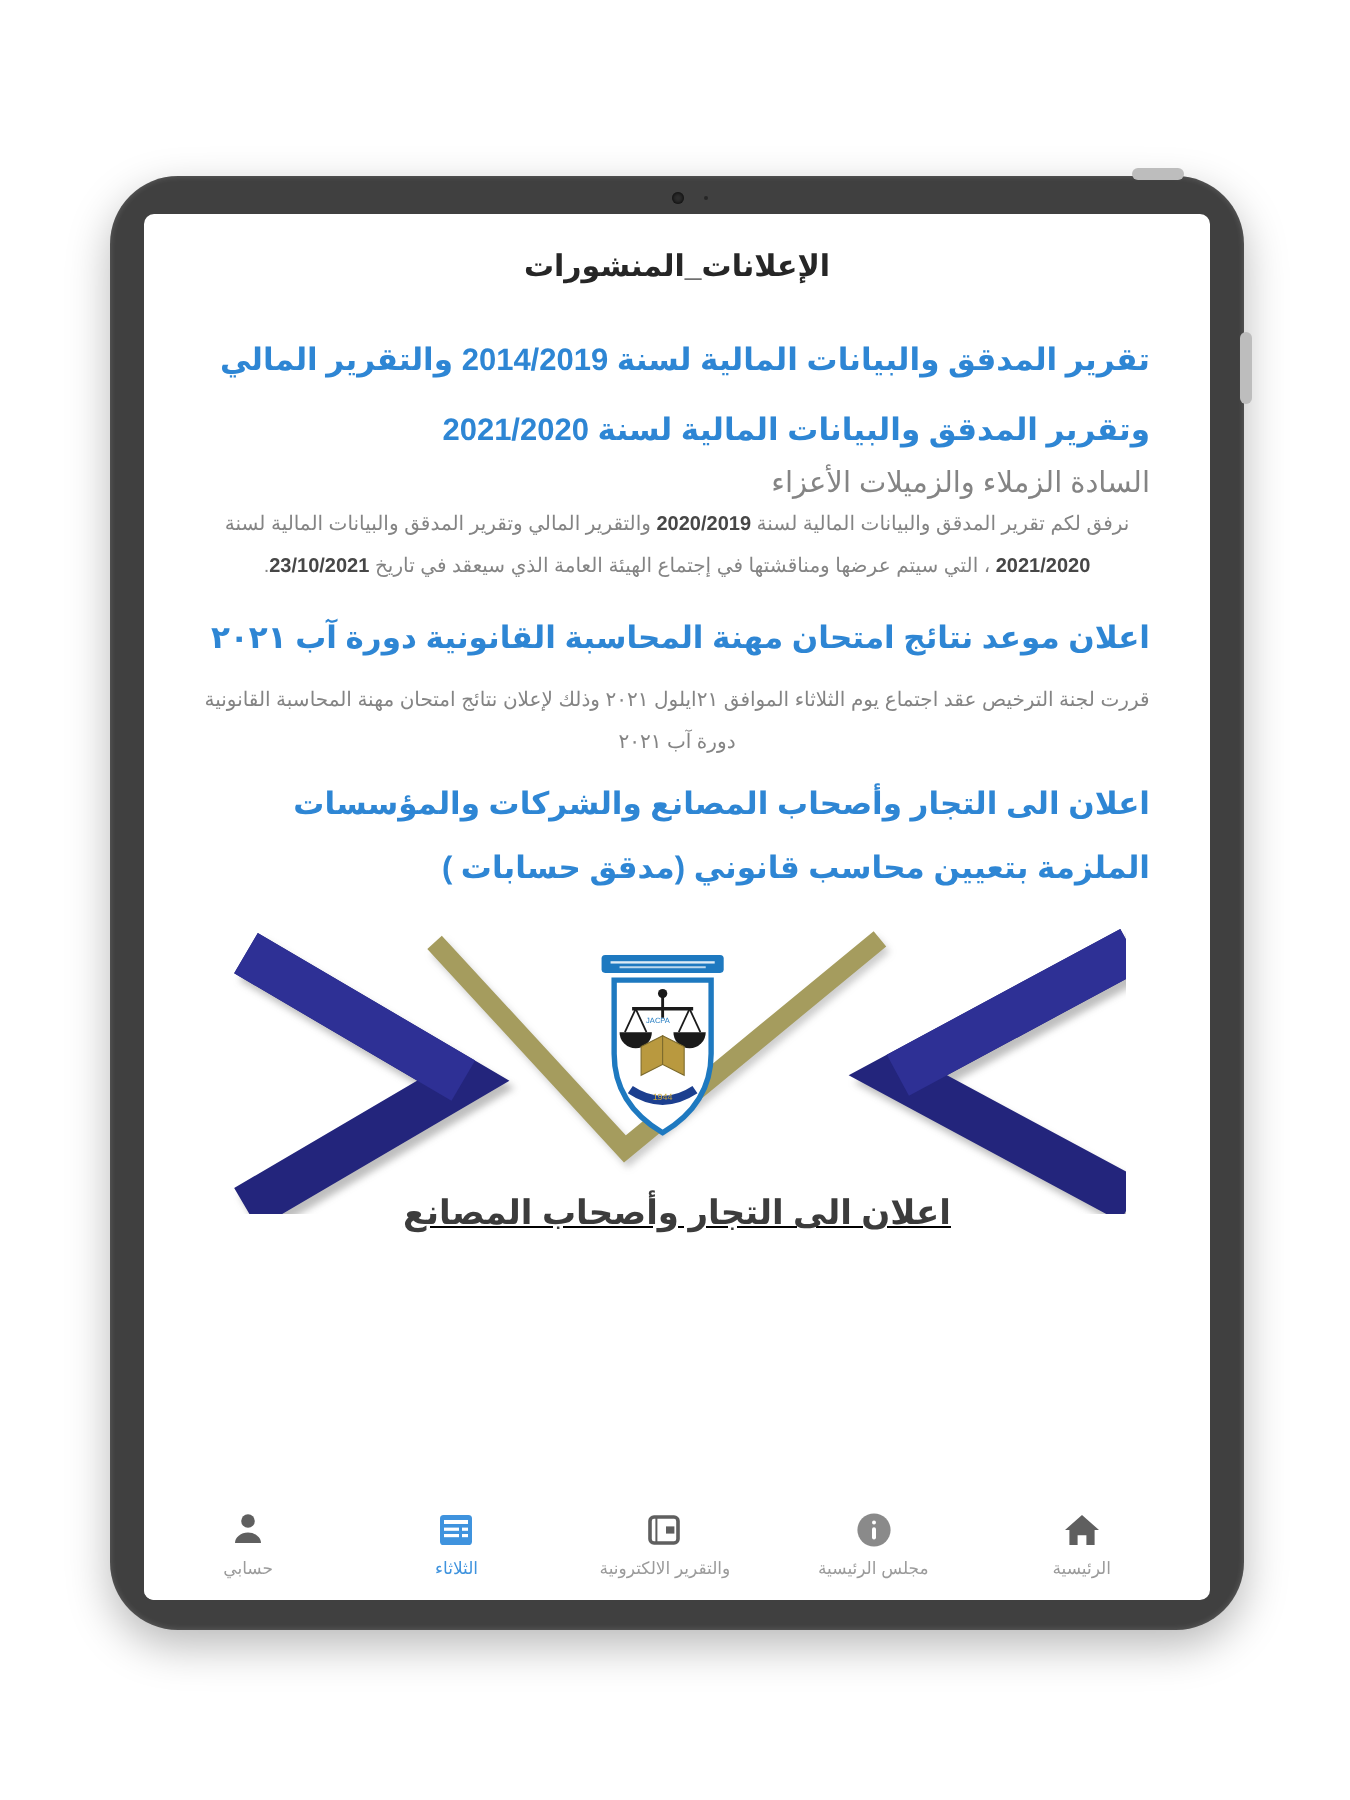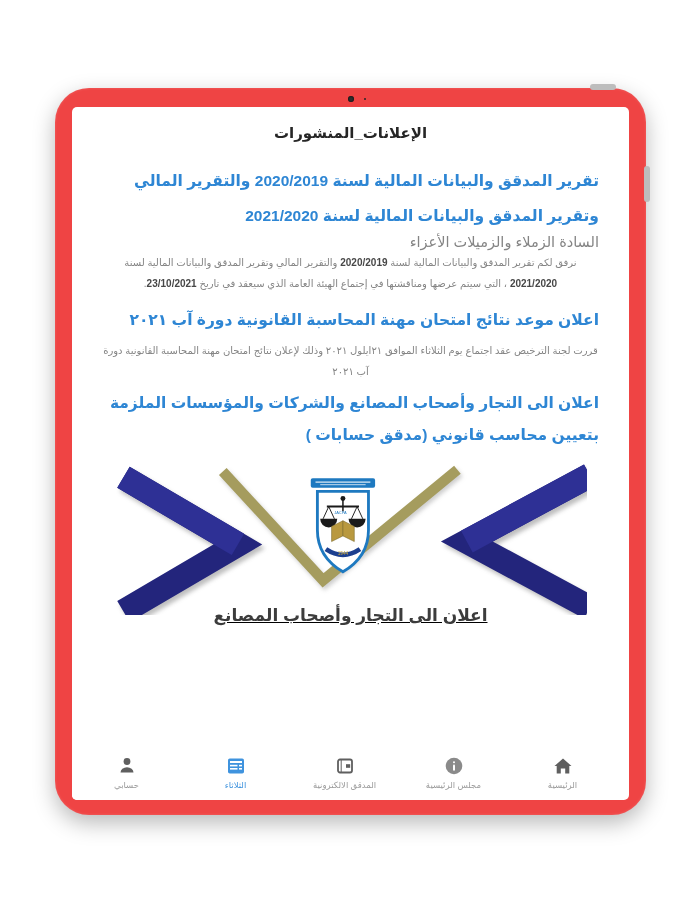--- a/index.html
+++ b/index.html
@@ -1,21 +1,21 @@
 <!DOCTYPE html>
 <html lang="ar"><head>
 <meta charset="utf-8">
 <style>
   html,body{margin:0;padding:0;width:675px;height:900px;background:#ffffff;overflow:hidden;
     font-family:"Liberation Sans","DejaVu Sans",sans-serif;}
   .stage{position:relative;width:675px;height:900px;background:#fff;}
 
   
-  .tablet{position:absolute;left:55px;top:88px;width:567px;height:727px;background:#ef4444;
-    border-radius:34px;box-shadow:0 8px 22px rgba(0,0,0,.28), inset 0 0 3px rgba(255,255,255,.18);padding-left:24px;}
+  .tablet{position:absolute;left:55px;top:88px;width:567px;height:727px;background:#404040;
+    border-radius:34px;box-shadow:0 8px 22px rgba(0,0,0,.28), inset 0 0 3px rgba(255,255,255,.18);}
   .btn-power{position:absolute;top:-4px;right:30px;width:26px;height:6px;border-radius:3px;background:#bdbdbd;}
   .btn-vol{position:absolute;right:-4px;top:78px;width:6px;height:36px;border-radius:3px;background:#bdbdbd;}
   .camera{position:absolute;top:8px;left:50%;margin-left:-3px;width:6px;height:6px;border-radius:50%;
     background:#2e2e2e;box-shadow:inset 0 0 2px #000, 14px 0 0 -2px #262626;}
   .screen{position:absolute;left:17px;right:17px;top:19px;bottom:15px;background:#fff;border-radius:5px;
     overflow:hidden;direction:rtl;}
 
   
   .content{padding:0 30px;}
   .page-title{margin-top:17px;text-align:center;font-size:15px;font-weight:700;color:#262626;}
@@ -48,21 +48,21 @@
   <div class="tablet">
     <div class="btn-power"></div>
     <div class="btn-vol"></div>
     <div class="camera"></div>
 
     <div class="screen">
       <div class="content">
 
         <div class="page-title">الإعلانات_المنشورات</div>
 
-        <div class="post-heading">تقرير المدقق والبيانات المالية لسنة 2020/2019 والتقرير المالي وتقرير المدقق والبيانات المالية لسنة 2021/2020</div>
+        <div class="post-heading">تقرير المدقق والبيانات المالية لسنة 2014/2019 والتقرير المالي وتقرير المدقق والبيانات المالية لسنة 2021/2020</div>
 
         <div class="greeting">السادة الزملاء والزميلات الأعزاء</div>
 
         <div class="body-text"><span class="seg-normal">نرفق لكم تقرير المدقق والبيانات المالية لسنة </span><span class="seg-number">2020/2019</span><span class="seg-normal"> والتقرير المالي وتقرير المدقق والبيانات المالية لسنة </span><span class="seg-number">2021/2020</span><span class="seg-normal"> ، التي سيتم عرضها ومناقشتها في إجتماع الهيئة العامة الذي سيعقد في تاريخ </span><span class="seg-number">23/10/2021</span><span class="seg-normal">.</span></div>
 
         <div class="post-heading h2">اعلان موعد نتائج امتحان مهنة المحاسبة القانونية دورة آب ٢٠٢١</div>
 
         <div class="body-text">قررت لجنة الترخيص عقد اجتماع يوم الثلاثاء الموافق ٢١ايلول ٢٠٢١ وذلك لإعلان نتائج امتحان مهنة المحاسبة القانونية دورة آب ٢٠٢١</div>
 
         <div class="post-heading h3">اعلان الى التجار وأصحاب المصانع والشركات والمؤسسات الملزمة بتعيين محاسب قانوني (مدقق حسابات )</div>
@@ -134,21 +134,21 @@
           </svg>
           <span class="nav-label">الثلاثاء</span>
         </div>
 
         <div class="nav-item">
           <svg width="22" height="22" viewBox="0 0 22 22">
             <rect x="4" y="4.5" width="14" height="13" rx="2" fill="none" stroke="#5f5f5f" stroke-width="1.8"></rect>
             <line x1="7.2" y1="4.5" x2="7.2" y2="17.5" stroke="#5f5f5f" stroke-width="1"></line>
             <rect x="12" y="9.2" width="4.2" height="3.6" fill="#5f5f5f"></rect>
           </svg>
-          <span class="nav-label">المدقق الالكترونية</span>
+          <span class="nav-label">والتقرير الالكترونية</span>
         </div>
 
         <div class="nav-item">
           <svg width="22" height="22" viewBox="0 0 22 22">
             <circle cx="11" cy="11" r="8.3" fill="#8a8a8a"></circle>
             <rect x="10" y="6.2" width="2" height="2" rx="1" fill="#fff"></rect>
             <rect x="10" y="9.6" width="2" height="6.2" rx="1" fill="#fff"></rect>
           </svg>
           <span class="nav-label">مجلس الرئيسية</span>
         </div>

